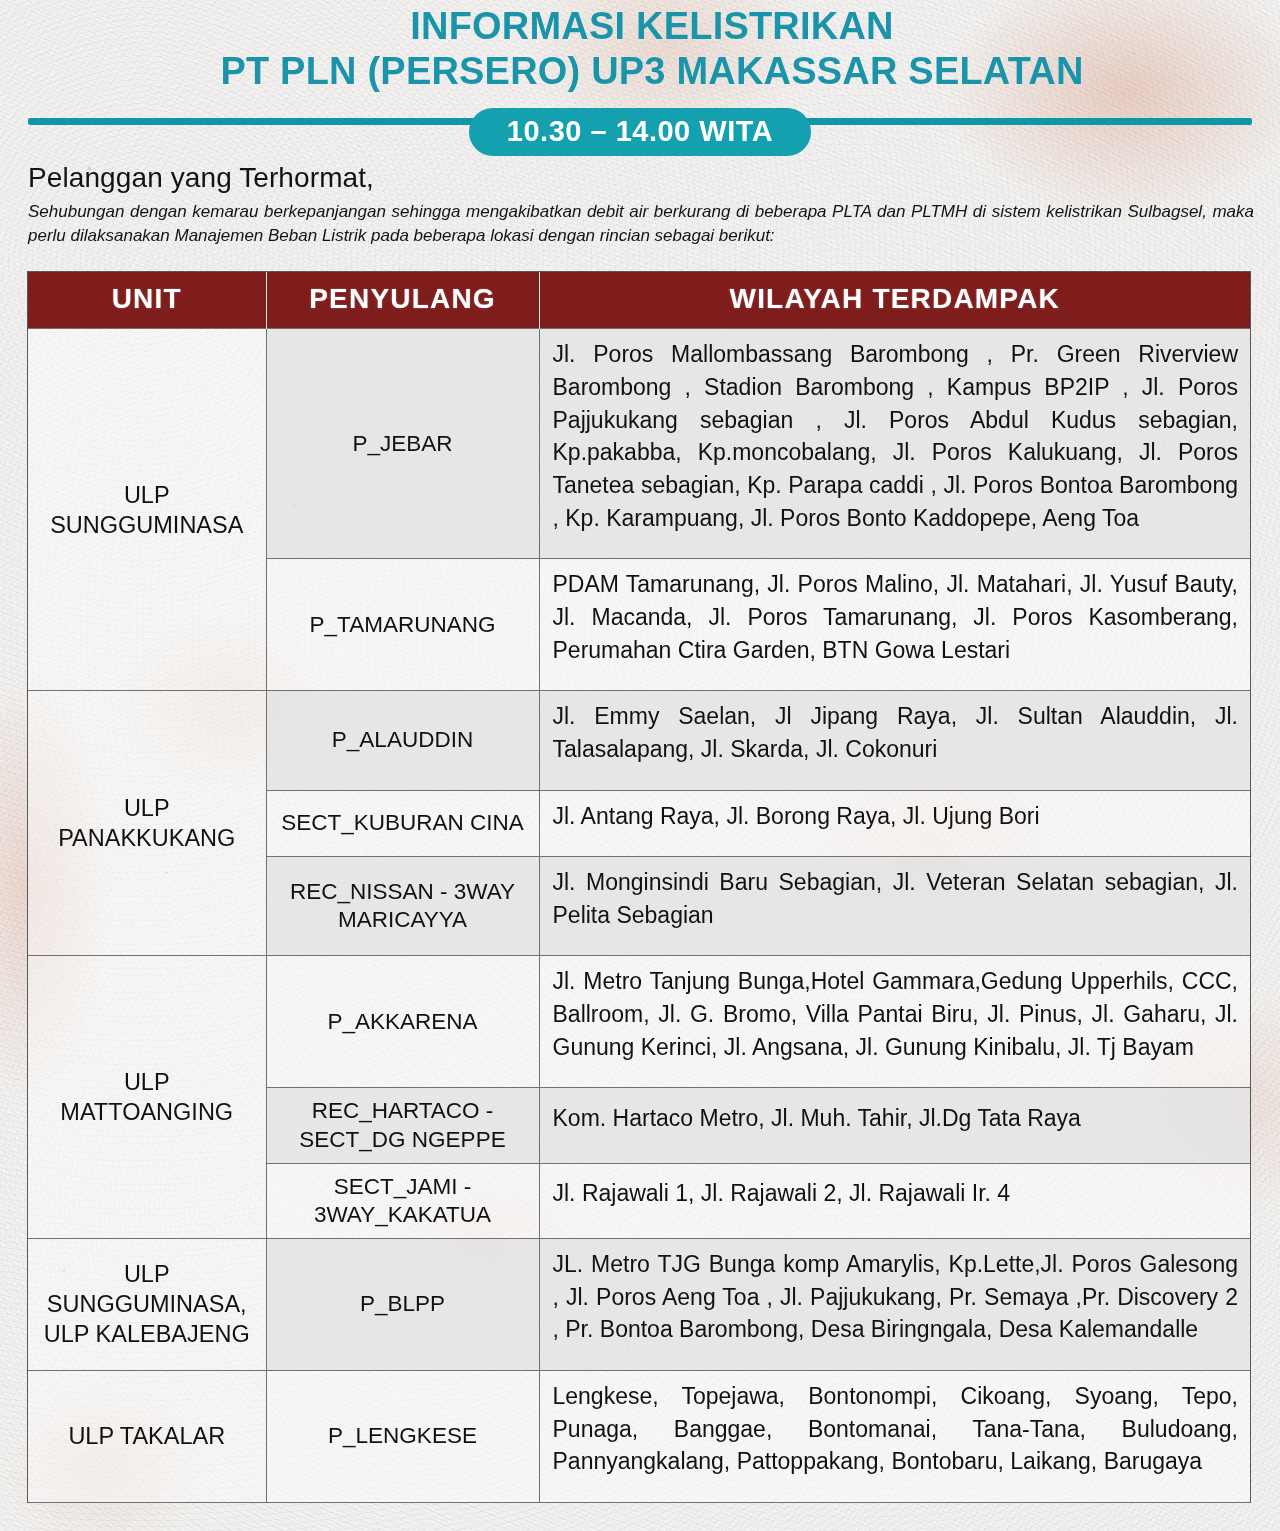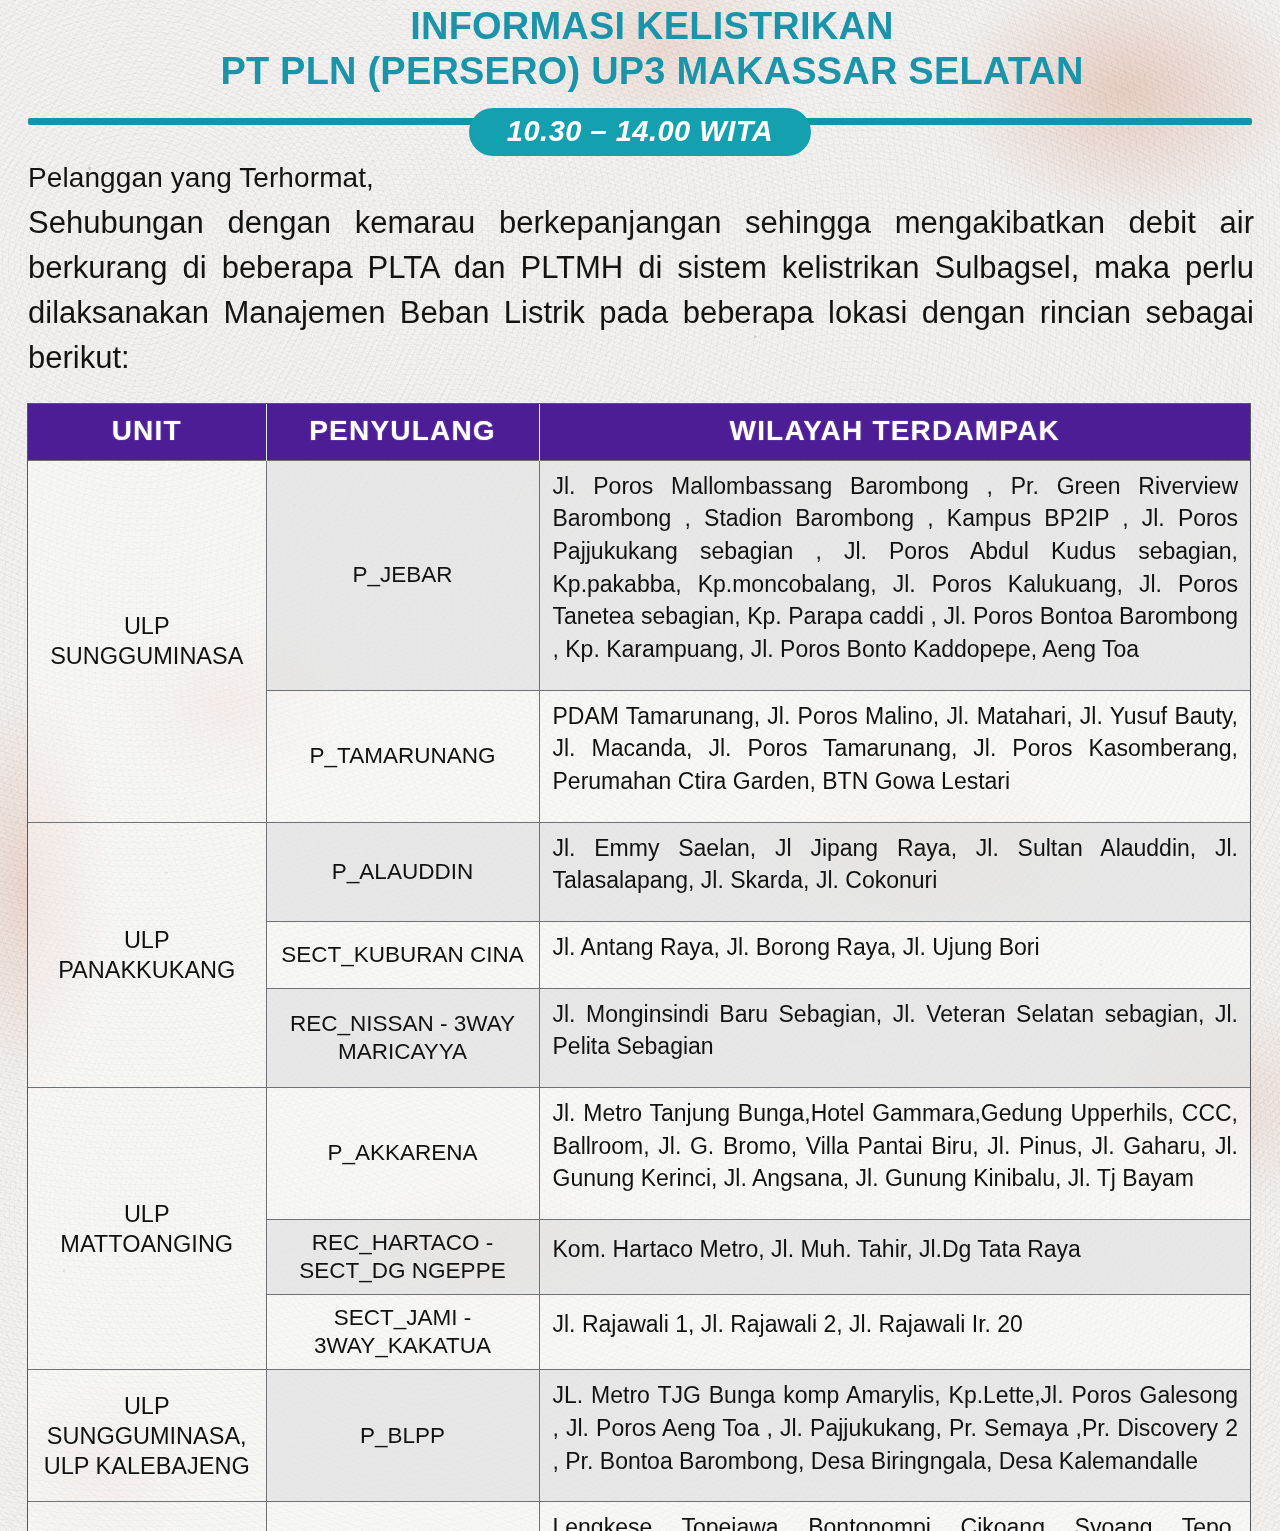--- a/index.html
+++ b/index.html
@@ -75,21 +75,20 @@
     padding-left: 24px;
   }
   .t1 { font-size: 38px; }
   .t2 { font-size: 38px; }
   .t3 { font-size: 36px; }
 
   .divider-wrap {
     position: relative;
     height: 34px;
     margin-top: 12px;
-    font-style: italic;
   }
   .divider {
     position: absolute;
     left: 28px; right: 28px; top: 12px;
     height: 7px;
     background: #0f97a5;
     border-radius: 2px;
   }
   .time-badge-wrap {
     position: absolute;
@@ -113,44 +112,45 @@
     margin: 22px 26px 0 28px;
     color: #131313;
   }
   .salutation {
     font-size: 28px;
     font-weight: 400;
     margin-bottom: 6px;
     letter-spacing: .1px;
   }
   .body-text {
-    font-size: 31px;
+    font-size: 17px;
     line-height: 1.46;
     text-align: justify;
     text-justify: inter-word;
+    font-style: italic;
   }
 
   
   .table-wrap {
     margin: 22px 29px 0 27px;
     border: 1px solid #55595c;
     border-bottom: none;
     background: rgba(255,255,255,0.26);
   }
   table.tbl {
     width: 100%;
     border-collapse: collapse;
     table-layout: fixed;
   }
   table.tbl col.c-unit { width: 238px; }
   table.tbl col.c-peny { width: 273px; }
   table.tbl col.c-wil  { width: auto; }
 
   thead th {
-    background: #4c1d95;
+    background: #7f1d1d;
     color: #ffffff;
     font-size: 28px;
     font-weight: bold;
     letter-spacing: 1.2px;
     padding: 11px 4px 13px 4px;
     text-align: center;
     border-right: 1px solid #d7f1f3;
     text-shadow: 0 0 2px rgba(255,255,255,.35);
   }
   thead th:last-child { border-right: none; }
@@ -251,21 +251,21 @@
             <td class="unit" rowspan="3">ULP<br>MATTOANGING</td>
             <td class="peny">P_AKKARENA</td>
             <td class="wil">Jl. Metro Tanjung Bunga,Hotel Gammara,Gedung Upperhils, CCC, Ballroom, Jl. G. Bromo, Villa Pantai Biru, Jl. Pinus, Jl. Gaharu, Jl. Gunung Kerinci, Jl. Angsana, Jl. Gunung Kinibalu, Jl. Tj Bayam</td>
           </tr>
           <tr class="shade">
             <td class="peny">REC_HARTACO  -<br>SECT_DG NGEPPE</td>
             <td class="wil">Kom. Hartaco Metro, Jl. Muh. Tahir, Jl.Dg Tata Raya</td>
           </tr>
           <tr class="plain">
             <td class="peny">SECT_JAMI -<br>3WAY_KAKATUA</td>
-            <td class="wil">Jl. Rajawali 1, Jl. Rajawali 2, Jl. Rajawali Ir. 20</td>
+            <td class="wil">Jl. Rajawali 1, Jl. Rajawali 2, Jl. Rajawali Ir. 4</td>
           </tr>
           <tr class="shade">
             <td class="unit">ULP<br>SUNGGUMINASA,<br>ULP KALEBAJENG</td>
             <td class="peny">P_BLPP</td>
             <td class="wil">JL. Metro TJG Bunga komp Amarylis, Kp.Lette,Jl. Poros Galesong , Jl. Poros Aeng Toa , Jl. Pajjukukang, Pr. Semaya ,Pr. Discovery 2 , Pr. Bontoa Barombong, Desa Biringngala, Desa Kalemandalle</td>
           </tr>
           <tr class="plain">
             <td class="unit">ULP TAKALAR</td>
             <td class="peny">P_LENGKESE</td>
             <td class="wil">Lengkese, Topejawa, Bontonompi, Cikoang, Syoang, Tepo, Punaga, Banggae, Bontomanai, Tana-Tana, Buludoang, Pannyangkalang, Pattoppakang, Bontobaru, Laikang, Barugaya</td>

